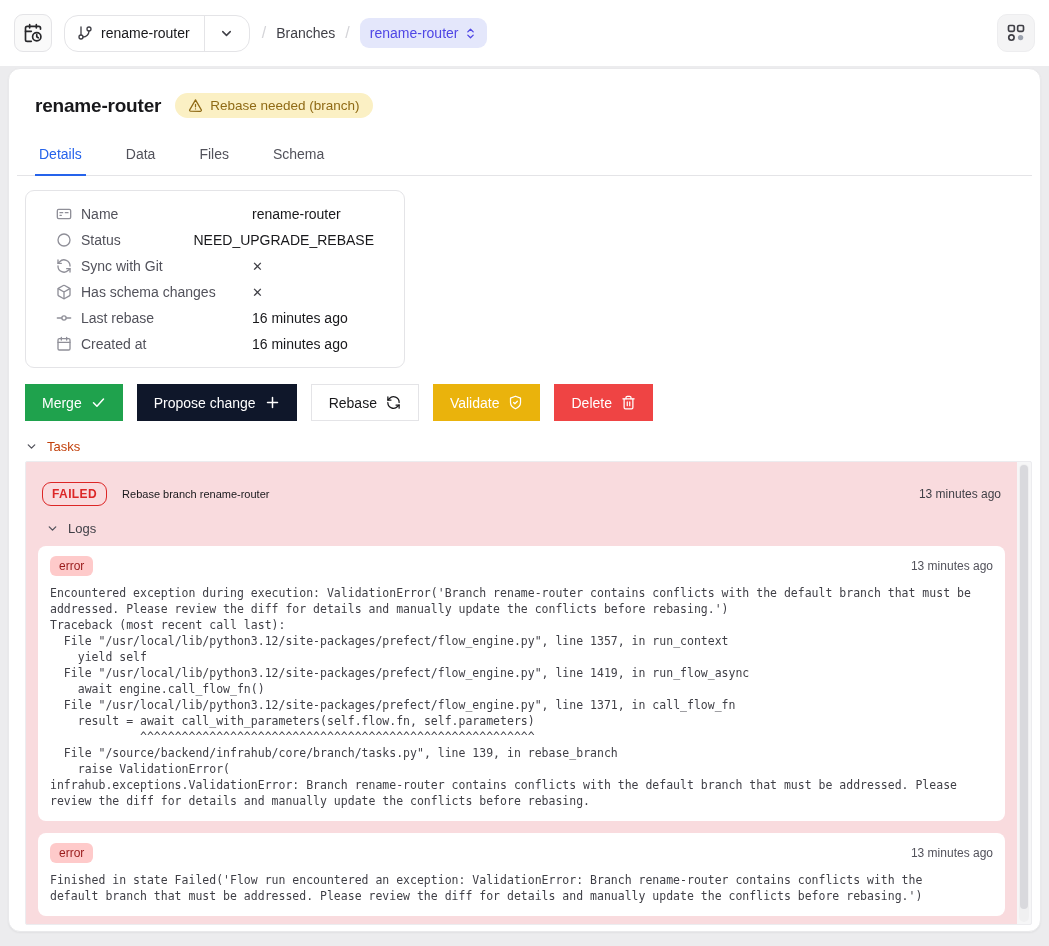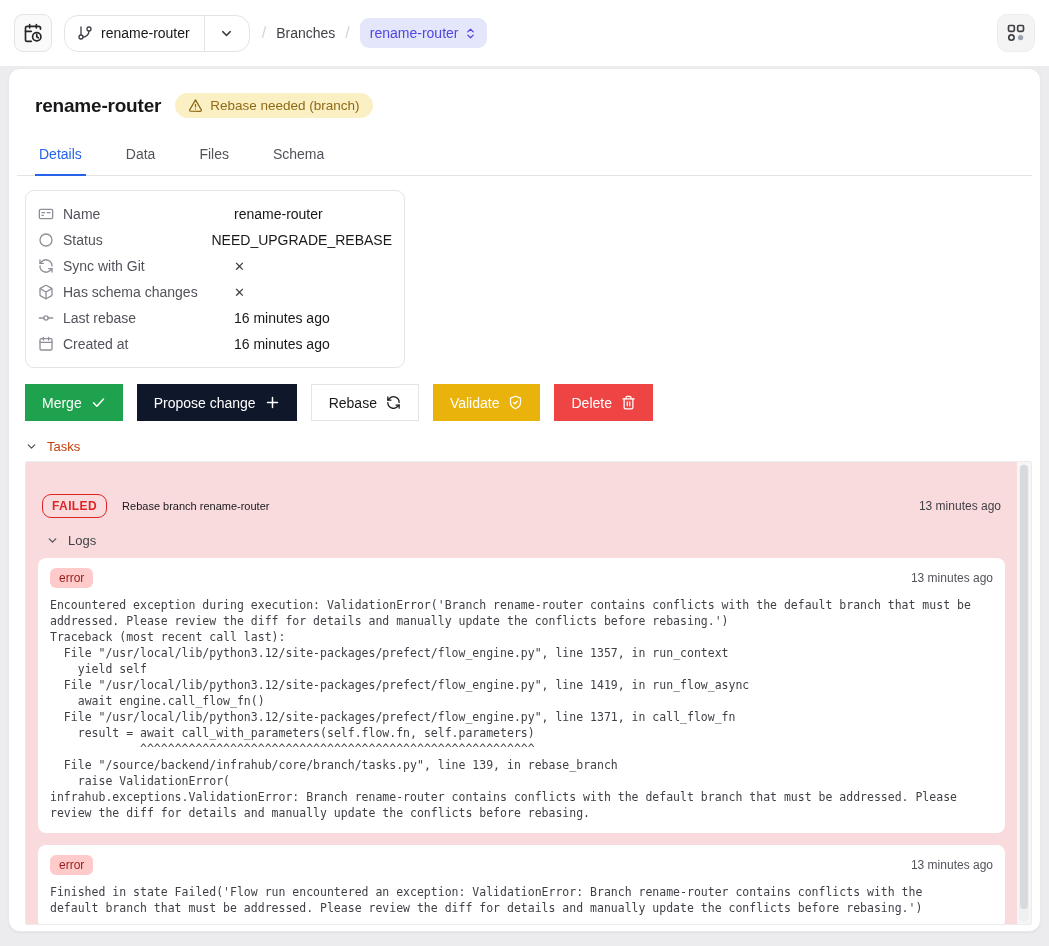--- a/index.html
+++ b/index.html
@@ -64,21 +64,21 @@
   }
   .tab{
     padding:6px 4px 12px; font-size:14px; color:#52525b; cursor:pointer;
     border-bottom:2px solid transparent; margin-bottom:-1px; background:none; border-top:none; border-left:none; border-right:none;
     font-family:inherit;
   }
   .tab.active{ color:#2563eb; border-bottom-color:#2563eb; }
 
   .details-box{
     margin:14px 0 0 8px; width:380px; border:1px solid #e4e4e7; border-radius:9px;
-    padding:10px 12px;
+    padding:10px 30px;
   }
   .d-row{ display:flex; align-items:center; height:26px; }
   .d-row .ic{ color:#8f8f98; width:16px; margin-right:9px; flex:0 0 16px; }
   .d-row .lbl{ color:#52525b; width:171px; }
   .d-row .val{ color:#18181b; }
   .d-row .val.x{ font-size:13px; color:#3f3f46; }
 
   .actions{ display:flex; gap:14px; margin:16px 0 0 8px; }
   .btn{
     height:37px; border-radius:0; border:none; cursor:pointer;
@@ -94,21 +94,21 @@
   .tasks-header{
     display:flex; align-items:center; gap:9px; margin:16px 0 0 8px;
     font-size:13px; color:#c2410c; cursor:pointer; height:18px;
   }
   .tasks-viewport{
     position:relative; margin:6px 0 0 8px; height:464px;
     background:#f6f6f7; border:1px solid #ececef; border-radius:2px;
     overflow:hidden;
   }
   .task-row{
-    background:#f9dbde; margin-right:14px; padding:32px 12px 14px; cursor:pointer;
+    background:#f9dbde; margin-right:14px; padding:20px 12px 14px; cursor:pointer;
   }
   .task-head{ display:flex; align-items:center; padding:0 4px; }
   .failed-badge{
     border:1.5px solid #dc2626; color:#dc2626; font-weight:700; font-size:12px;
     letter-spacing:.4px; border-radius:9px; padding:4px 9px; background:transparent;
   }
   .task-title{ margin-left:15px; font-size:11px; color:#18181b; }
   .task-time{ margin-left:auto; font-size:12px; color:#3f3f46; }
   .logs-toggle{
     display:flex; align-items:center; gap:9px; margin:15px 0 10px 8px;

